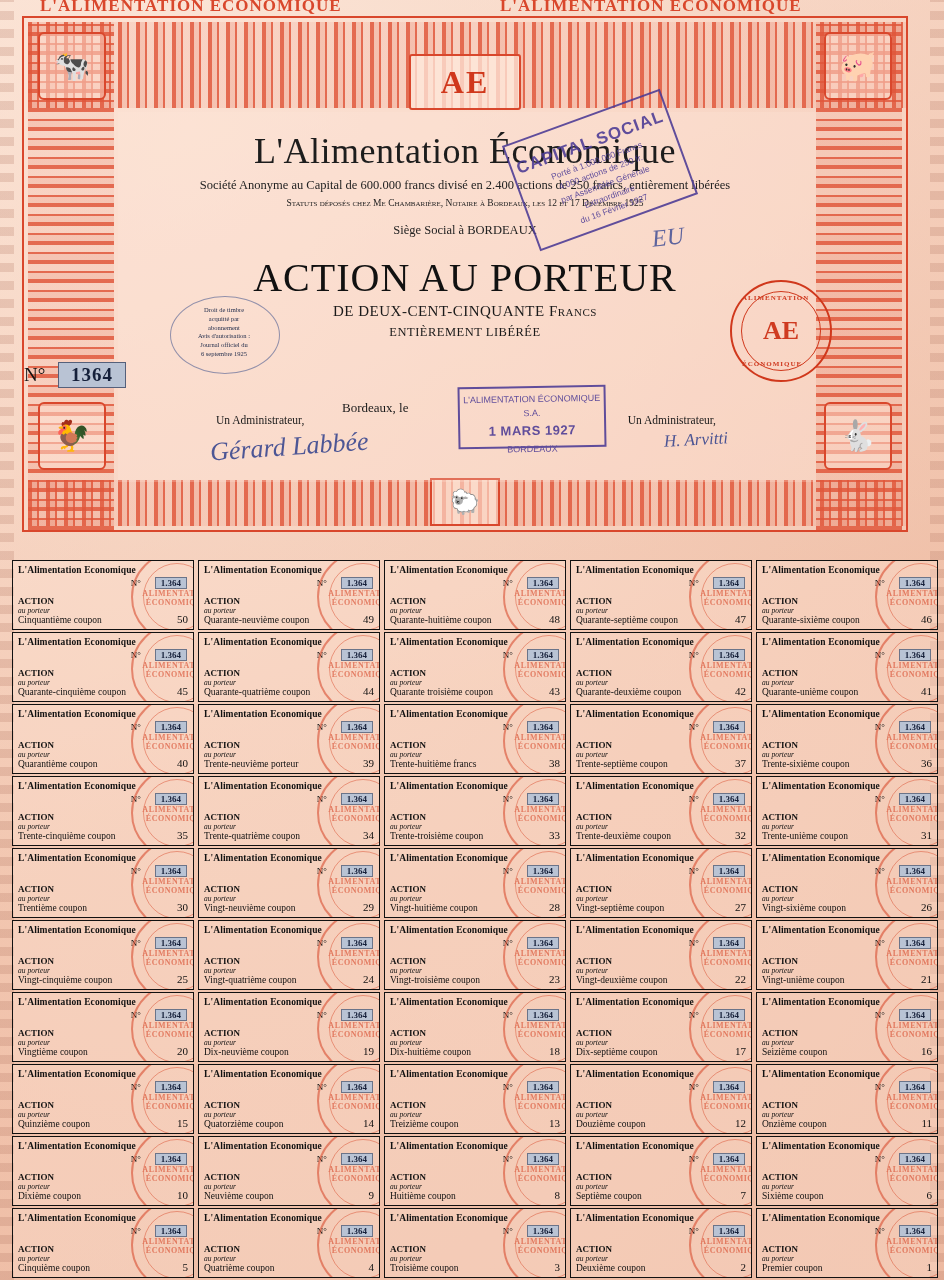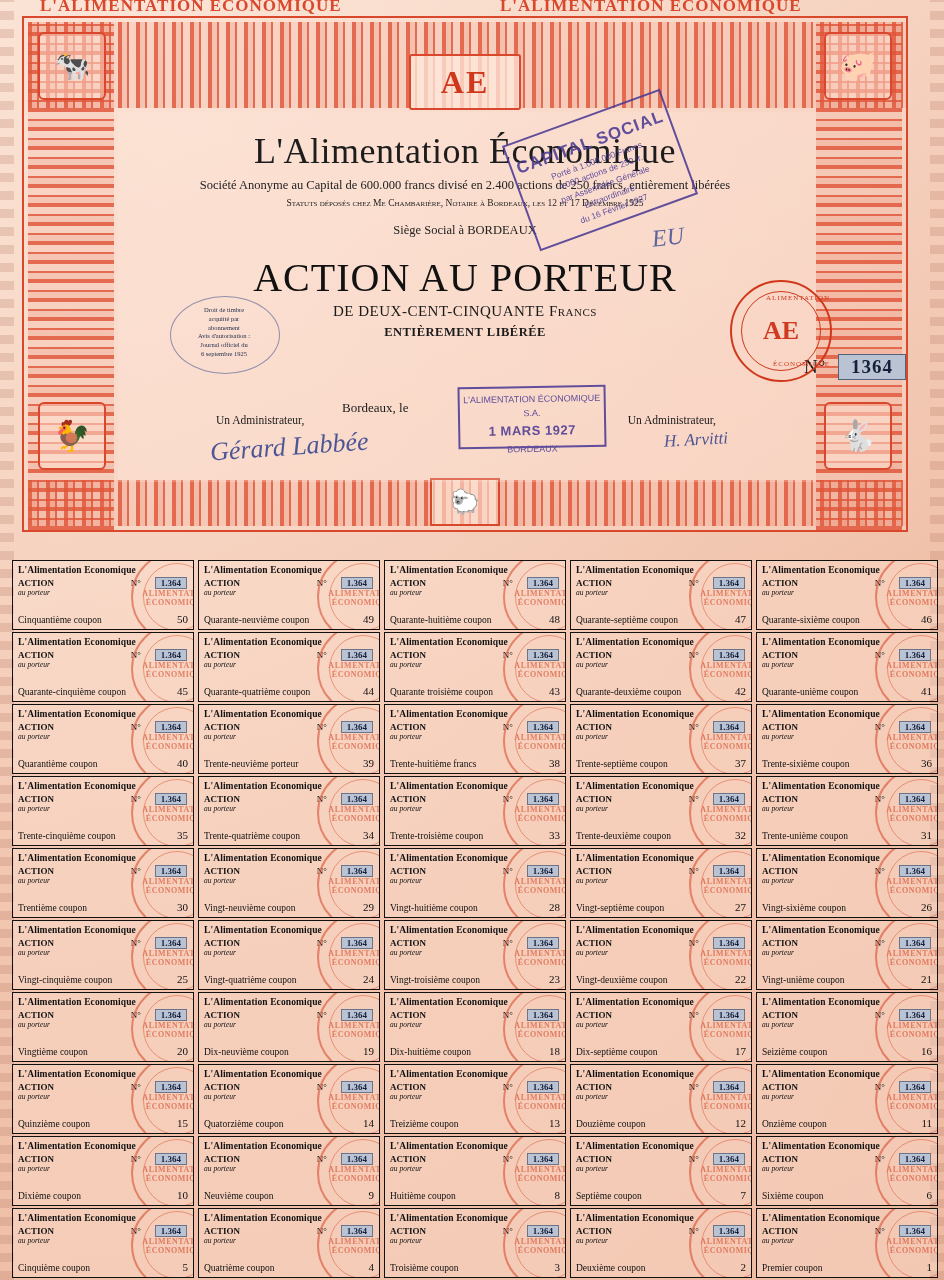--- a/index.html
+++ b/index.html
@@ -132,25 +132,25 @@
     font-weight: normal; font-size: 40px; letter-spacing: 1px; color: #111;
   }
   .action-sub {
     position: absolute; left: 0; right: 0; top: 285px;
     text-align: center; font-size: 15px; color: #1a1a1a;
     font-variant: small-caps; letter-spacing: .5px;
   }
   .action-sub2 {
     position: absolute; left: 0; right: 0; top: 307px;
     text-align: center; font-size: 12.5px; color: #1a1a1a;
-    font-variant: small-caps; letter-spacing: .5px; font-weight: bold;
+    font-variant: small-caps; letter-spacing: .5px;
   }
   .numline {
-    position: absolute; left: 0; right: 0; top: 336px;
-    text-align: right; font-size: 19px; color: #111;
+    position: absolute; left: 0; right: 0; top: 344px;
+    text-align: left; font-size: 19px; color: #111;
   }
   .numline .nbox {
     display: inline-block;
     border: 1px solid #55607a;
     background: #b9c3d4;
     padding: 1px 12px;
     margin-left: 8px;
     font-weight: bold;
     letter-spacing: 1px;
     color: #15203a;
@@ -184,22 +184,22 @@
     border: 2px solid #d0381c;
     color: #cf3a20;
   }
   .round-seal .inner {
     position: absolute; inset: 9px; border-radius: 50%;
     border: 1px solid #d0381c;
     display: flex; align-items: center; justify-content: center;
     font-size: 26px; font-weight: bold;
   }
   .round-seal .t1, .round-seal .t2 {
-    position: absolute; left: 0; right: 0; text-align: right;
-    font-size: 7px; letter-spacing: 1px; font-weight: normal;
+    position: absolute; left: 10px; right: 0; text-align: left;
+    font-size: 7px; letter-spacing: 1px; font-weight: bold;
   }
   .round-seal .t1 { top: 12px; }
   .round-seal .t2 { bottom: 12px; }
 
   
   .stamp-purple {
     position: absolute;
     color: #4b3a95;
     border: 2px solid #4b3a95;
     font-family: "Liberation Sans", sans-serif;
@@ -250,21 +250,21 @@
     box-sizing: border-box;
     background: rgba(255,228,214,.35);
     padding: 4px 5px 0 5px;
     overflow: hidden;
   }
   .coupon .c-title {
     font-size: 9.5px; font-weight: bold; color: #111;
     letter-spacing: .1px;
   }
   .coupon .c-action {
-    font-size: 9px; font-weight: bold; color: #111; margin-top: 3px;
+    font-size: 9px; font-weight: bold; color: #111; margin-top: 21px;
   }
   .coupon .c-porteur {
     font-size: 7.5px; font-style: italic; color: #111;
   }
   .coupon .c-no {
     position: absolute; right: 6px; top: 16px;
     font-size: 9px; color: #111;
   }
   .coupon .c-no .nb {
     display: inline-block;

